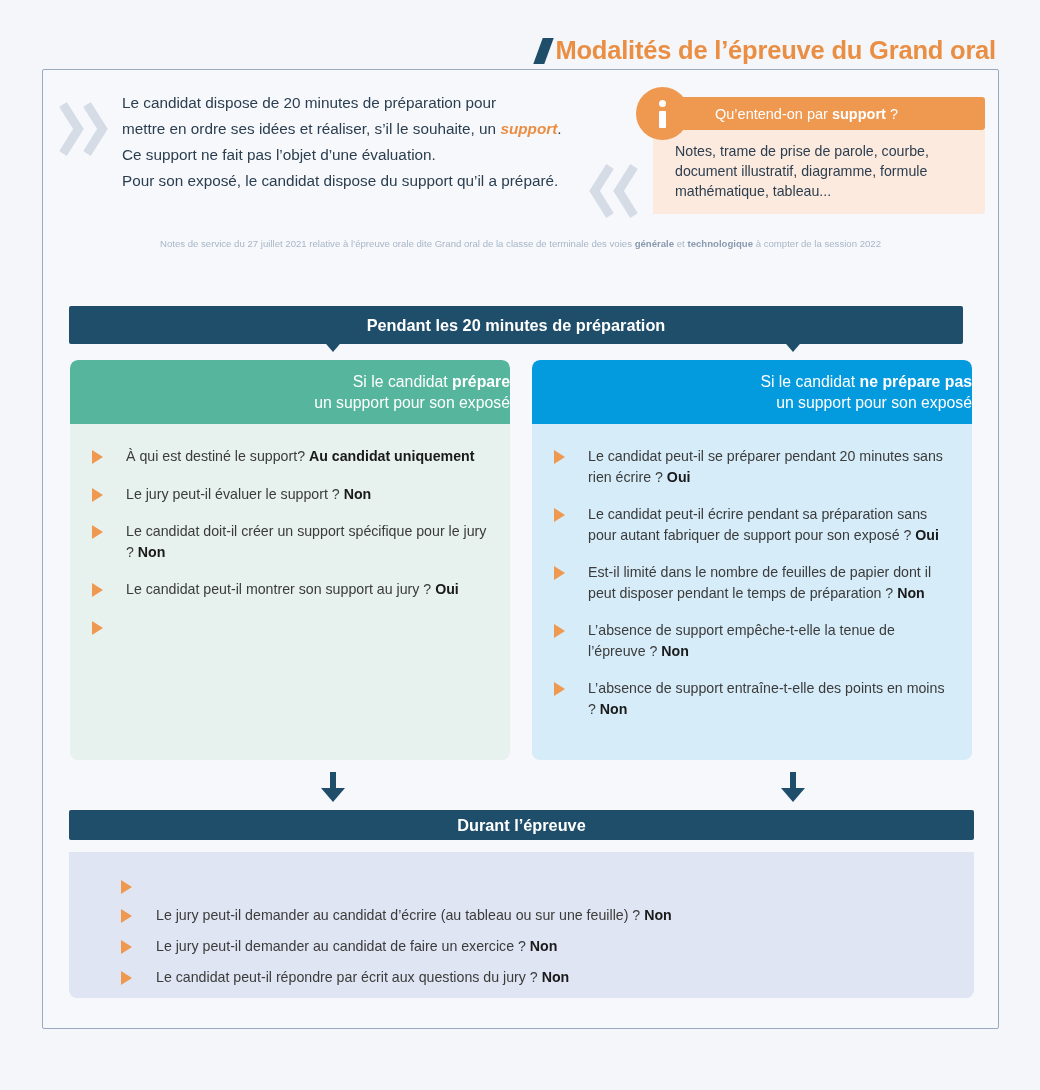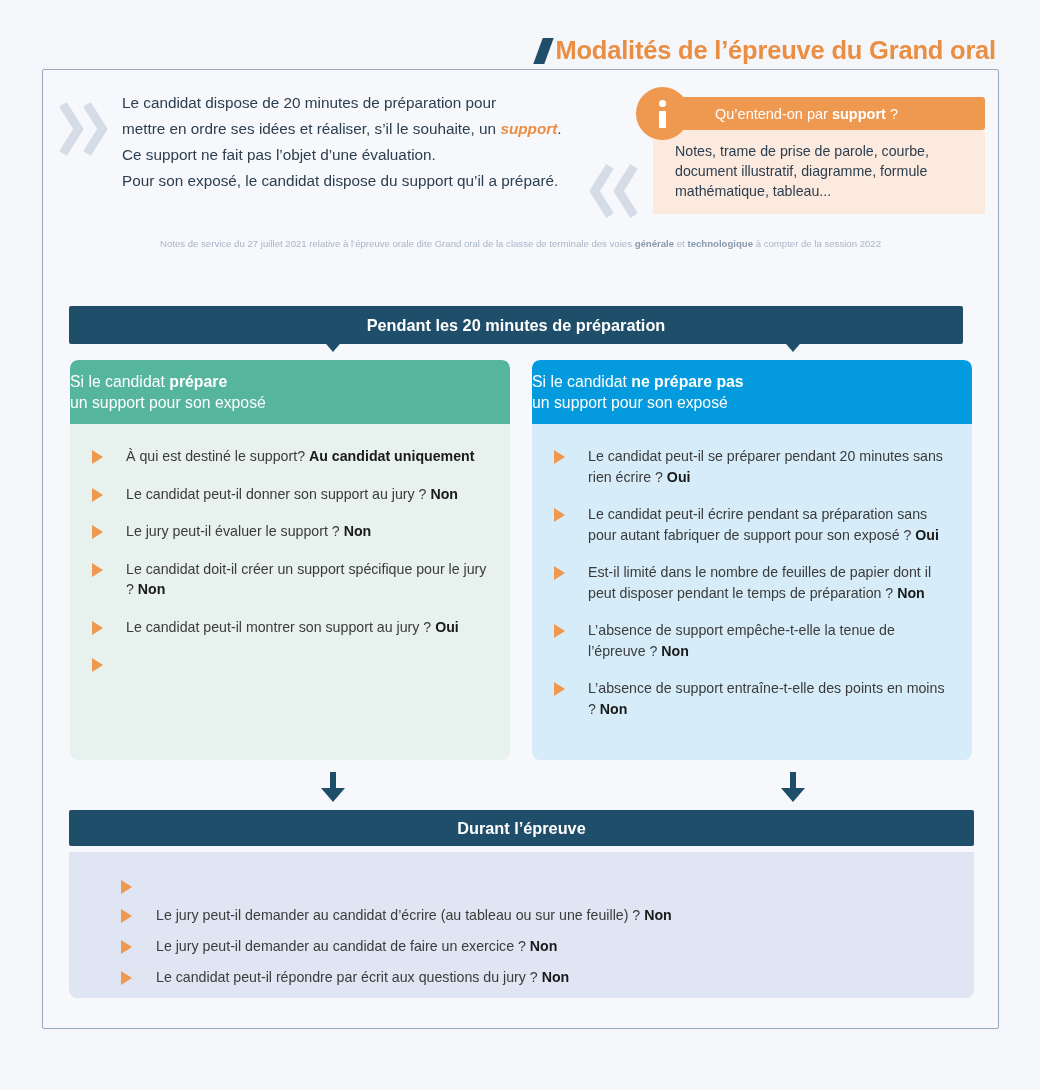--- a/index.html
+++ b/index.html
@@ -206,21 +206,21 @@
     display: flex;
     align-items: center;
     justify-content: center;
   }
   .dark-bar .bar-label {
     color: #ffffff;
     font-size: 16.3px;
     font-weight: bold;
   }
   #bar-top { left: 26px; top: 208px; width: 894px; height: 38px; margin-top: 28px; }
-  #bar-bottom { left: 26px; top: 740px; width: 905px; height: 36px; }
+  #bar-bottom { left: 26px; top: 740px; width: 905px; height: 30px; }
 
   
   .down-arrow {
     position: absolute;
     width: 24px;
     height: 30px;
   }
   .down-arrow .shaft {
     position: absolute;
     left: 9px; top: 0;
@@ -249,21 +249,21 @@
     border-radius: 8px;
     overflow: hidden;
   }
   #col-left  { left: 27px;  background: #e7f1ed; }
   #col-right { left: 489px; background: #d6ecf9; }
 
   .col-head {
     height: 64px;
     display: flex;
     flex-direction: column;
-    align-items: flex-start;
+    align-items: flex-end;
     justify-content: center;
     color: #ffffff;
     font-size: 15.8px;
     line-height: 21px;
     border-radius: 8px 8px 0 0;
   }
   #col-left  .col-head { background: #55b59d; }
   #col-right .col-head { background: #049ade; }
   .col-head b { font-weight: bold; }
 
@@ -374,24 +374,20 @@
 
     <div class="col" id="col-left">
       <div class="col-head">
         <div><span>Si le candidat </span><b>prépare</b></div>
         <div>un support pour son exposé</div>
       </div>
       <div class="col-list">
         <div class="bullet-row">
             <div class="tri"></div>
             <div class="bullet-text"><span>À qui est destiné le support? </span><b>Au candidat uniquement</b></div>
-          </div>
-        <div class="bullet-row">
-            <div class="tri"></div>
-            <div class="bullet-text"><span>Le candidat peut-il donner son support au jury ? </span><b>Non</b></div>
           </div>
         <div class="bullet-row">
             <div class="tri"></div>
             <div class="bullet-text"><span>Le jury peut-il évaluer le support ? </span><b>Non</b></div>
           </div>
         <div class="bullet-row">
             <div class="tri"></div>
             <div class="bullet-text"><span>Le candidat doit-il créer un support spécifique pour le jury ? </span><b>Non</b></div>
           </div>
         <div class="bullet-row">

